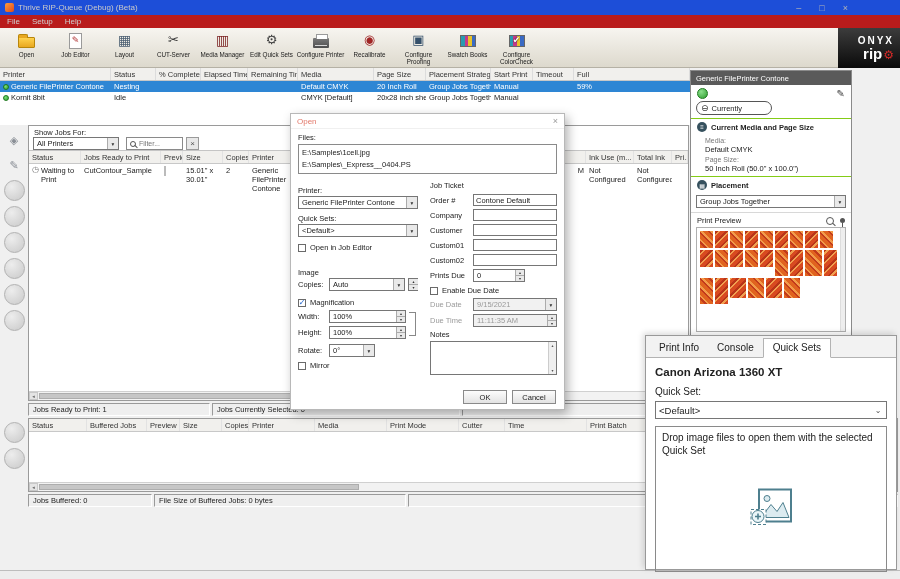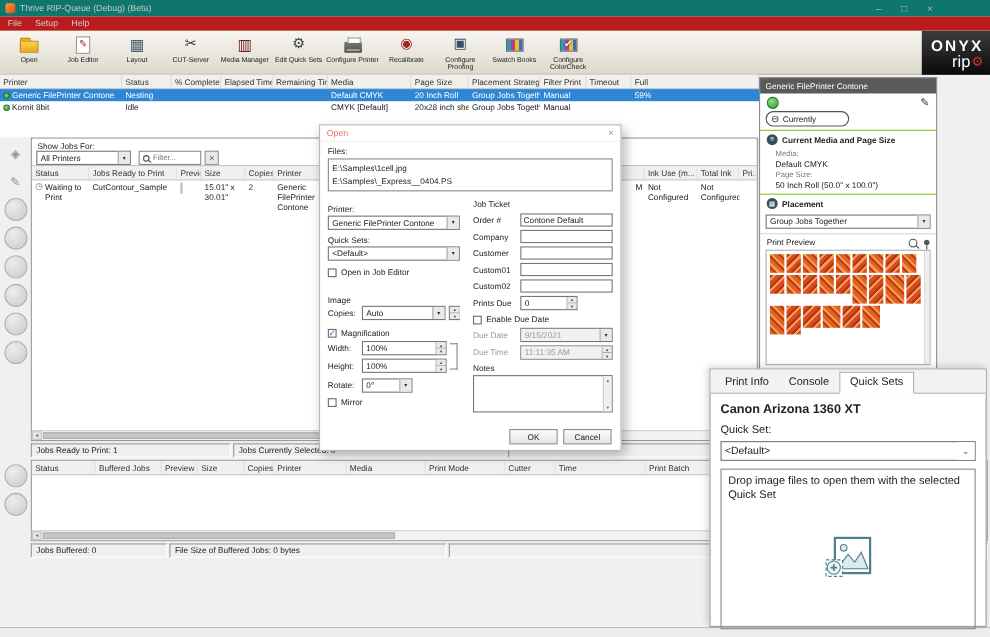--- a/index.html
+++ b/index.html
@@ -2,21 +2,21 @@
 <html><head>
 <meta charset="utf-8">
 <style>
   *{box-sizing:border-box;margin:0;padding:0}
   body{margin:0;background:#888}
   #app{position:relative;width:900px;height:579px;background:#f0f0f0;overflow:hidden;
        font-family:"Liberation Sans","DejaVu Sans",sans-serif;font-size:8px;color:#222;cursor:default}
   .abs{position:absolute}
 
   
-  #titlebar{left:0;top:0;width:900px;height:15px;background:#0f766e;color:#c9c9c9;
+  #titlebar{left:0;top:0;width:900px;height:15px;background:#1d4ed8;color:#c9c9c9;
             display:flex;align-items:center;gap:4px;padding:0 5px}
   .app-ico{width:9px;height:9px;border-radius:2px;background:linear-gradient(135deg,#ff9d3a,#e0481e);flex:none}
   #win-controls{position:absolute;right:52px;top:0;height:15px;display:flex;align-items:center;gap:18px;
                 color:#b5b5b5;font-size:9px;z-index:2}
   #menubar{left:0;top:15px;width:900px;height:13px;background:#b91c1c;color:#cfcfcf;
            display:flex;align-items:center;gap:12px;padding:0 7px}
 
   
   #toolbar{left:0;top:28px;width:900px;height:40px;background:linear-gradient(#f7f5f0,#ddd9cd);
            border-bottom:1px solid #b5b1a5;display:flex;align-items:flex-start;padding:2px 0 0 2px}
@@ -33,22 +33,22 @@
   .ic-printer{width:16px;height:10px;background:linear-gradient(#7a7a7a,#4e4e4e);border-radius:1px;
           position:relative;margin-top:5px}
   .ic-printer::before{content:"";position:absolute;left:3px;top:-4px;width:10px;height:4px;background:#fff;
           border:1px solid #9a9a9a;border-bottom:none}
   .ic-printer::after{content:"";position:absolute;left:2px;bottom:2px;width:12px;height:1px;background:#d8d8d8}
   .ic-swatch{width:16px;height:12px;border:1px solid #666;position:relative;display:flex;align-items:center;
           justify-content:center;background:linear-gradient(90deg,#2a9ab0 0 25%,#c43a8a 25% 50%,#e8c32a 50% 75%,#3a6ac4 75% 100%)}
   .ic-swatch i{font-style:normal;color:#fff;font-size:9px;text-shadow:0 0 2px #000}
   #logo{right:0;top:28px;width:62px;height:40px;background:linear-gradient(#3c3c3c,#0a0a0a);color:#fff;
         display:flex;flex-direction:column;align-items:flex-end;justify-content:center;padding:2px 6px;z-index:1}
-  .logo-onyx{font-size:14px;font-weight:bold;letter-spacing:2px}
-  .logo-rip{font-size:15px;font-weight:normal;display:flex;align-items:center;gap:1px;line-height:1}
+  .logo-onyx{font-size:10px;font-weight:bold;letter-spacing:2px}
+  .logo-rip{font-size:15px;font-weight:bold;display:flex;align-items:flex-end;gap:1px;line-height:1}
   .logo-gear{color:#d42a28;font-size:12px}
 
   
   #printer-table{left:0;top:68px;width:690px;height:57px;background:#fff;font-size:7.5px}
   .phead{display:flex;height:13px;background:#f1f0ed;border-bottom:1px solid #c8c8c8;color:#333;align-items:center}
   .phead>span{padding-left:3px;border-right:1px solid #dcdcdc;height:100%;display:flex;align-items:center;
               overflow:hidden;white-space:nowrap}
   .prow{display:flex;height:11px;align-items:center;white-space:nowrap}
   .prow>span{padding-left:3px;overflow:hidden;height:100%;display:flex;align-items:center;gap:2px}
   .prow.sel{background:#2e86d4;color:#fff}
@@ -294,21 +294,21 @@
   <div id="printer-table" class="abs">
     <div class="phead">
       <span class="pc0">Printer</span>
       <span class="pc1">Status</span>
       <span class="pc2">% Complete</span>
       <span class="pc3">Elapsed Time</span>
       <span class="pc4">Remaining Time</span>
       <span class="pc5">Media</span>
       <span class="pc6">Page Size</span>
       <span class="pc7">Placement Strategy</span>
-      <span class="pc8">Filter Print</span>
+      <span class="pc8">Start Print</span>
       <span class="pc9">Timeout</span>
       <span class="pc10">Full</span>
     </div>
     <div class="prow sel">
       <span class="pc0">
           <span class="pdot"></span>
         <span>Generic FilePrinter Contone</span>
         </span>
       <span class="pc1">Nesting</span>
       <span class="pc2"></span>

